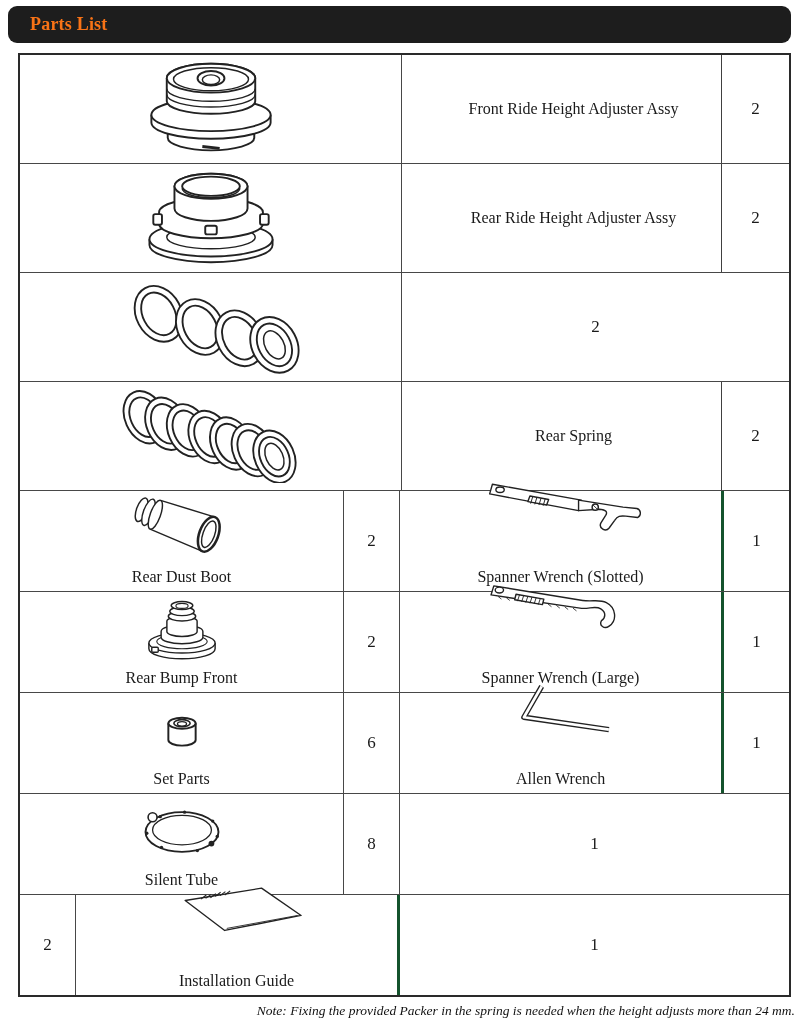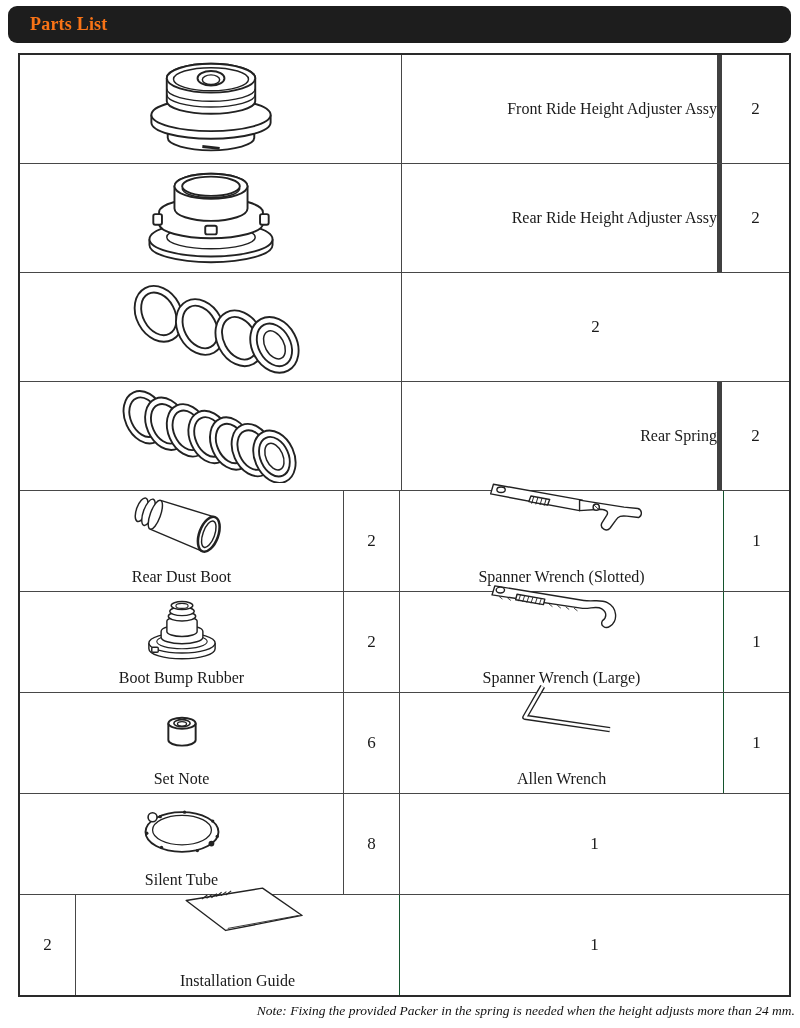--- a/index.html
+++ b/index.html
@@ -11,26 +11,26 @@
   .titlebar .title{color:#f97316;font-weight:bold;font-size:18px;padding-left:22px;letter-spacing:.2px;}
 
   .table{position:absolute;left:18px;top:53px;width:773px;
     border:2px solid #2a2a2a;background:#fff;box-sizing:border-box;}
   .row{display:flex;}
   .row.full{height:108px;border-bottom:1px solid #474747;}
   .row.split{height:100px;border-bottom:1px solid #474747;}
   .row.split:last-child{border-bottom:none;}
   .cell{box-sizing:border-box;display:flex;align-items:center;justify-content:center;}
   .cell.img{width:382px;border-right:1px solid #474747;}
-  .cell.name{width:320px;border-right:5px solid #404040;justify-content:flex-end;padding-left:24px;font-size:16px;font-family:Liberation Serif, serif;}
+  .cell.name{width:320px;border-right:1px solid #404040;justify-content:center;padding-left:24px;font-size:16px;font-family:Liberation Serif, serif;}
   .cell.qty{flex:1;font-size:17px;}
   .cell.qty.mid{width:56px;flex:0 0 56px;border-right:1px solid #474747;}
   .cell.item{width:324px;flex:0 0 324px;border-right:1px solid #474747;
     flex-direction:column;justify-content:flex-end;padding-bottom:5px;}
-  .cell.item.r{border-right:1px solid #14532d;gap:30px;}
+  .cell.item.r{border-right:3px solid #14532d;gap:30px;}
   .icon-wrap{flex:1;display:flex;align-items:center;justify-content:center;width:100%;}
   .part-label{font-size:16px;line-height:19px;text-align:left;}
 
   .note{position:absolute;left:0;top:1003px;width:795px;text-align:right;
     font-size:13.5px;color:#111;font-style:italic;}
 
   svg{display:block;}
 </style>
 </head>
 <body>
@@ -217,21 +217,21 @@
             <rect x="58" y="74" width="9" height="7" rx="1.5"></rect>
             <path d="M71,52 a29,9 0 0 1 58,0 v8 a29,9 0 0 1 -58,0 Z"></path>
             <path d="M79,38 a21,7 0 0 1 42,0 v14 a21,7 0 0 1 -42,0 Z"></path>
             <ellipse cx="100" cy="31" rx="19" ry="6.5"></ellipse>
             <ellipse cx="100" cy="24" rx="17" ry="6"></ellipse>
             <ellipse cx="100" cy="16" rx="15" ry="5.5"></ellipse>
             <ellipse cx="100" cy="16.5" rx="8.5" ry="3.5" fill="none" stroke-width="1.5"></ellipse>
           </g>
         </svg>
       </div>
-      <div class="part-label">Boot Bump Rubber</div>
+      <div class="part-label">Rear Bump Front</div>
     </div>
     <div class="cell qty mid">
       <span>2</span>
     </div>
     <div class="cell item r">
       <div class="icon-wrap">
         <svg width="167" height="66" viewBox="0 0 240 95">
           <g stroke="#222" fill="#fff" stroke-width="2" stroke-linejoin="round">
             <path d="M24,20 L152,41 c14,2 24,-2 34,3 c14,7 16,26 4,34 c-7,5 -15,-1 -11,-8 c6,-4 7,-12 -1,-17 c-8,-5 -18,1 -30,-1 L20,33 Z"></path>
             <ellipse cx="32" cy="26" rx="6" ry="4.2"></ellipse>
@@ -253,21 +253,21 @@
       <div class="icon-wrap">
         <svg width="130" height="52" viewBox="0 0 200 80">
           <g stroke="#222" fill="#fff" stroke-width="3">
             <path d="M79,28 v26 a21,8.5 0 0 0 42,0 v-26"></path>
             <ellipse cx="100" cy="28" rx="21" ry="8.5"></ellipse>
             <ellipse cx="100" cy="28" rx="12.5" ry="5.5" stroke-width="2.5"></ellipse>
             <ellipse cx="100" cy="29" rx="7" ry="3.5" fill="none" stroke-width="2"></ellipse>
           </g>
         </svg>
       </div>
-      <div class="part-label">Set Note</div>
+      <div class="part-label">Set Parts</div>
     </div>
     <div class="cell qty mid">
       <span>6</span>
     </div>
     <div class="cell item r">
       <div class="icon-wrap">
         <svg width="170" height="62" viewBox="0 0 220 80">
           <path d="M85,12 L62,52 L172,68" fill="none" stroke="#222" stroke-width="7" stroke-linejoin="round"></path>
           <path d="M85,12 L62,52 L172,68" fill="none" stroke="#fff" stroke-width="3.5" stroke-linejoin="round"></path>
         </svg>

